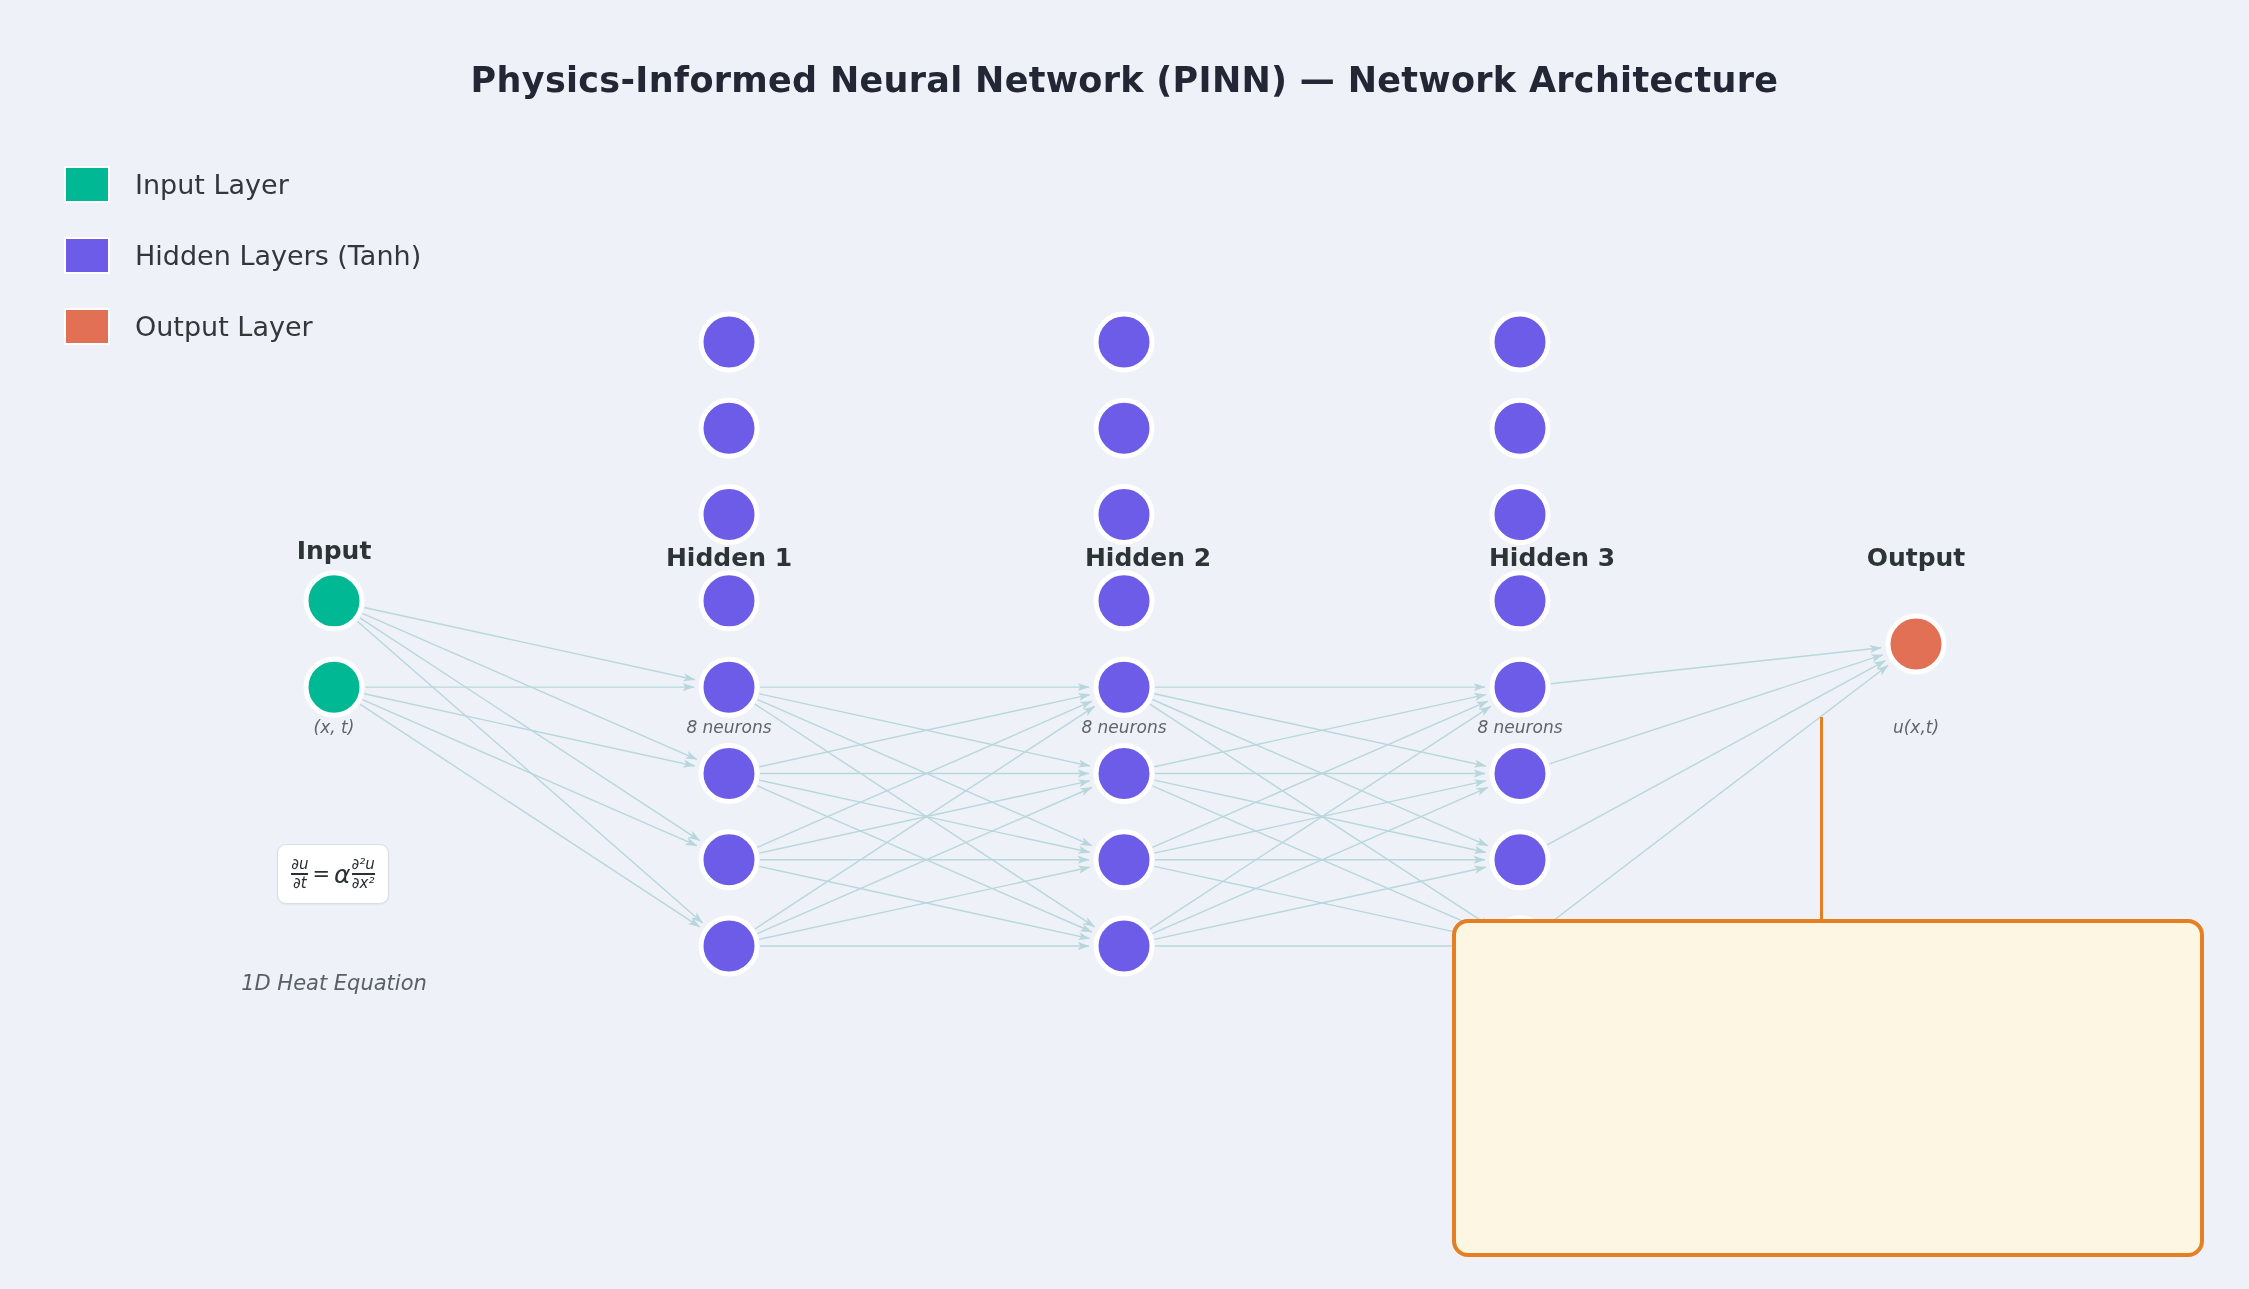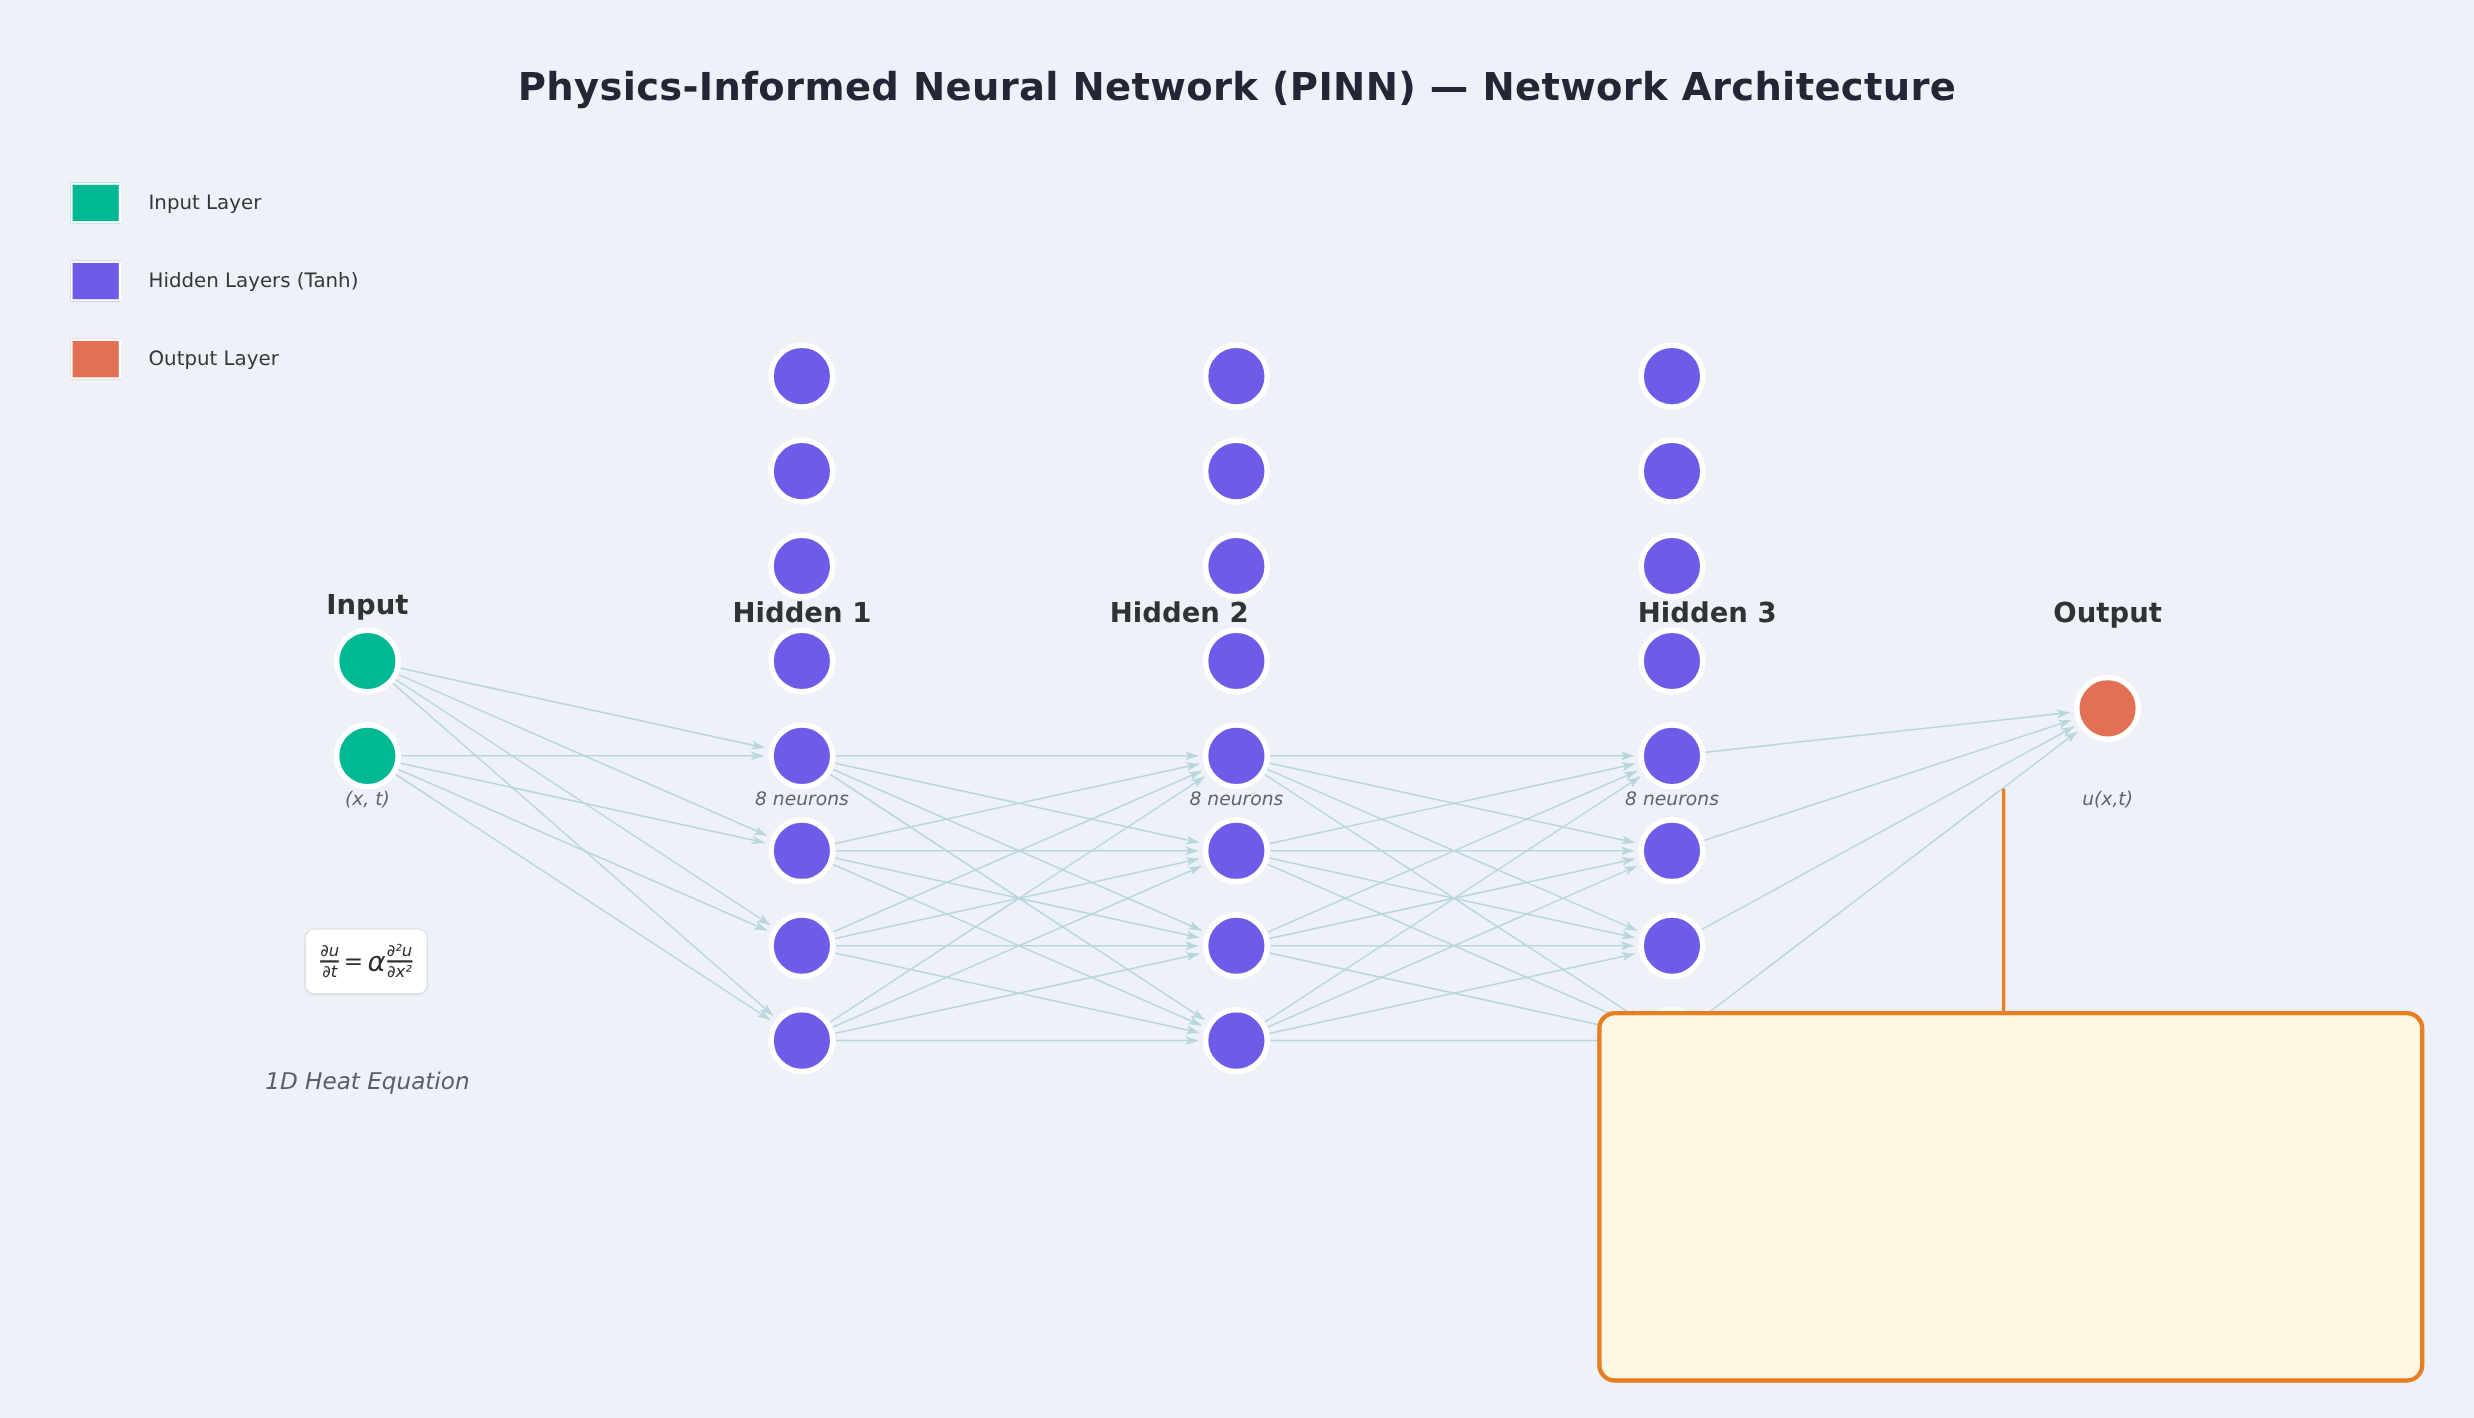--- a/index.html
+++ b/index.html
@@ -8,21 +8,21 @@
     font-family:"DejaVu Sans",sans-serif;overflow:hidden;border-radius:14px;
   }
   .fig-title{
     position:absolute;left:0;top:60px;width:100%;text-align:center;
     font-size:35px;font-weight:bold;color:#232735;letter-spacing:.3px;
   }
   
   .legend{position:absolute;left:64px;top:166px;}
   .legend-row{display:flex;align-items:center;height:37px;margin-bottom:34px;}
   .swatch{width:46px;height:37px;border:2px solid #ffffff;box-sizing:border-box;margin-right:25px;flex:0 0 auto;}
-  .legend-label{font-size:18px;color:#32373a;white-space:nowrap;}
+  .legend-label{font-size:27px;color:#32373a;white-space:nowrap;}
   
   #network-svg{position:absolute;left:0;top:0;width:2249px;height:1289px;}
   
   .layer-label{
     position:absolute;transform:translate(-50%,-50%);
     font-size:25px;font-weight:bold;color:#2d3436;white-space:nowrap;
   }
   .layer-sublabel{
     position:absolute;transform:translate(-50%,-50%);
     font-size:17px;font-style:italic;color:#5d6569;white-space:nowrap;
@@ -153,21 +153,21 @@
         <circle cx="1520" cy="946.05" r="28" fill="#6c5ce7" stroke="#ffffff" stroke-width="5"></circle>
         <circle cx="1916" cy="644" r="28" fill="#e17055" stroke="#ffffff" stroke-width="5"></circle>
       </g>
     </svg>
 
   <div id="layer-labels">
       <div class="layer-label" style="left: 334px; top: 530px; margin-top: 20px;">Input</div>
       <div class="layer-sublabel" style="left: 334px; top: 727px;">(x, t)</div>
       <div class="layer-label" style="left: 729px; top: 557px;">Hidden 1</div>
       <div class="layer-sublabel" style="left: 729px; top: 727px;">8 neurons</div>
-      <div class="layer-label" style="left: 1072px; top: 557px;">Hidden 2</div>
+      <div class="layer-label" style="left: 1148px; top: 557px;">Hidden 2</div>
       <div class="layer-sublabel" style="left: 1124px; top: 727px;">8 neurons</div>
       <div class="layer-label" style="left: 1552px; top: 557px;">Hidden 3</div>
       <div class="layer-sublabel" style="left: 1520px; top: 727px;">8 neurons</div>
       <div class="layer-label" style="left: 1916px; top: 557px;">Output</div>
       <div class="layer-sublabel" style="left: 1916px; top: 727px;">u(x,t)</div>
     </div>
 
   <div class="equation-box">
     <span class="frac">
       <span>∂u</span>

